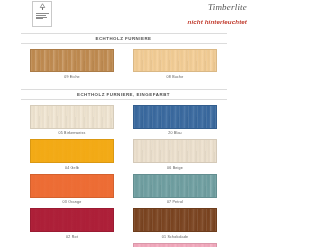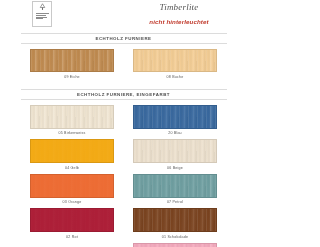--- a/index.html
+++ b/index.html
@@ -60,23 +60,23 @@
     background: #8c8c8c;
     margin-bottom: 0.9px;
   }
   .fsc-line.s1 { width: 100%; }
   .fsc-line.s2 { width: 78%; }
   .fsc-line.s3 { width: 88%; }
   .fsc-line.s4 { width: 60%; }
 
   .brand-block {
     position: absolute;
-    right: 8px;
+    right: 0;
     top: 2px;
-    text-align: center;
+    text-align: right;
     width: 120px;
   }
   .brand-name {
     font-family: "Liberation Serif", serif;
     font-size: 9px;
     font-style: italic;
     color: #555555;
     letter-spacing: 0.2px;
     line-height: 11px;
     white-space: nowrap;

